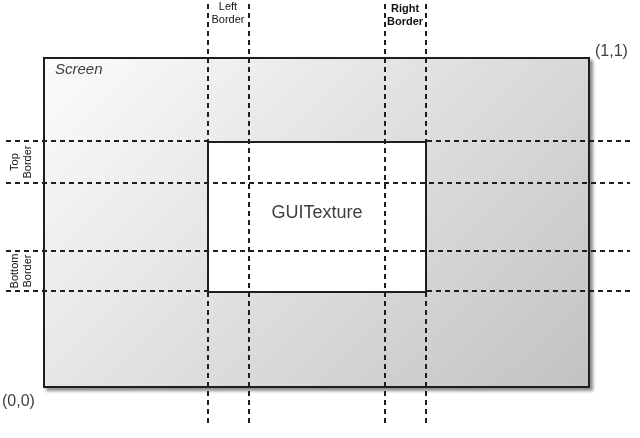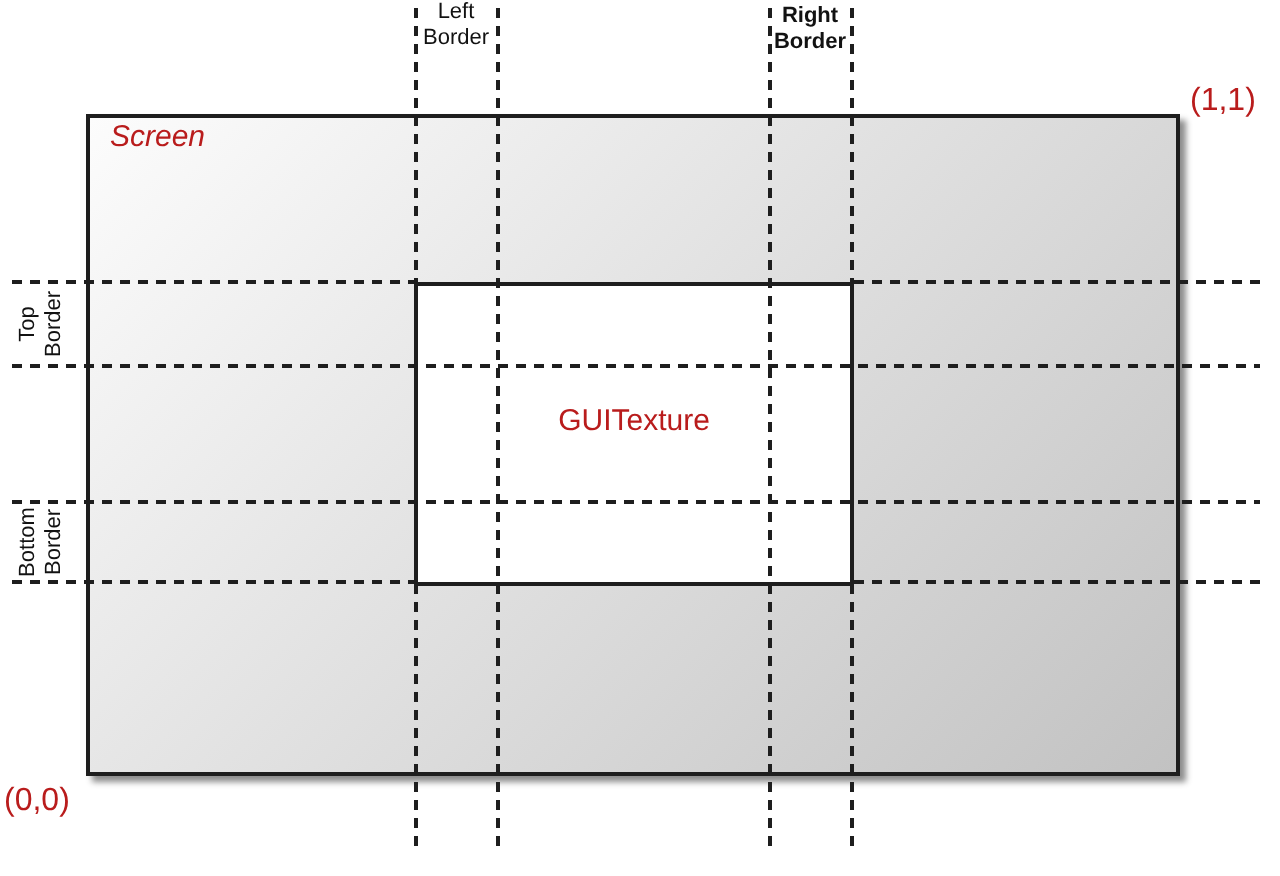--- a/index.html
+++ b/index.html
@@ -40,26 +40,26 @@
     z-index: 3;
   }
   .line-v {
     position: absolute;
     width: 2px;
     background: repeating-linear-gradient(180deg, var(--line, #1e1e1e) 0 5px, transparent 5px 9px);
     z-index: 3;
   }
   .label {
     position: absolute;
-    color: #b91c1c;
+    color: #404040;
     z-index: 4;
     white-space: nowrap;
   }
   .screen-label { left: 55px; top: 60px; font-size: 15px; font-style: italic; }
-  .texture-label { left: 207px; top: 202px; width: 220px; text-align: center; font-size: 15px; white-space: nowrap; }
+  .texture-label { left: 207px; top: 202px; width: 220px; text-align: center; font-size: 18px; white-space: nowrap; }
   .coord { font-size: 16px; }
   .coord-tr { left: 595px; top: 42px; }
   .coord-bl { left: 2px;  top: 392px; }
   .blabel {
     position: absolute;
     font-size: 11px;
     line-height: 13px;
     text-align: center;
     color: #121212;
     z-index: 4;

